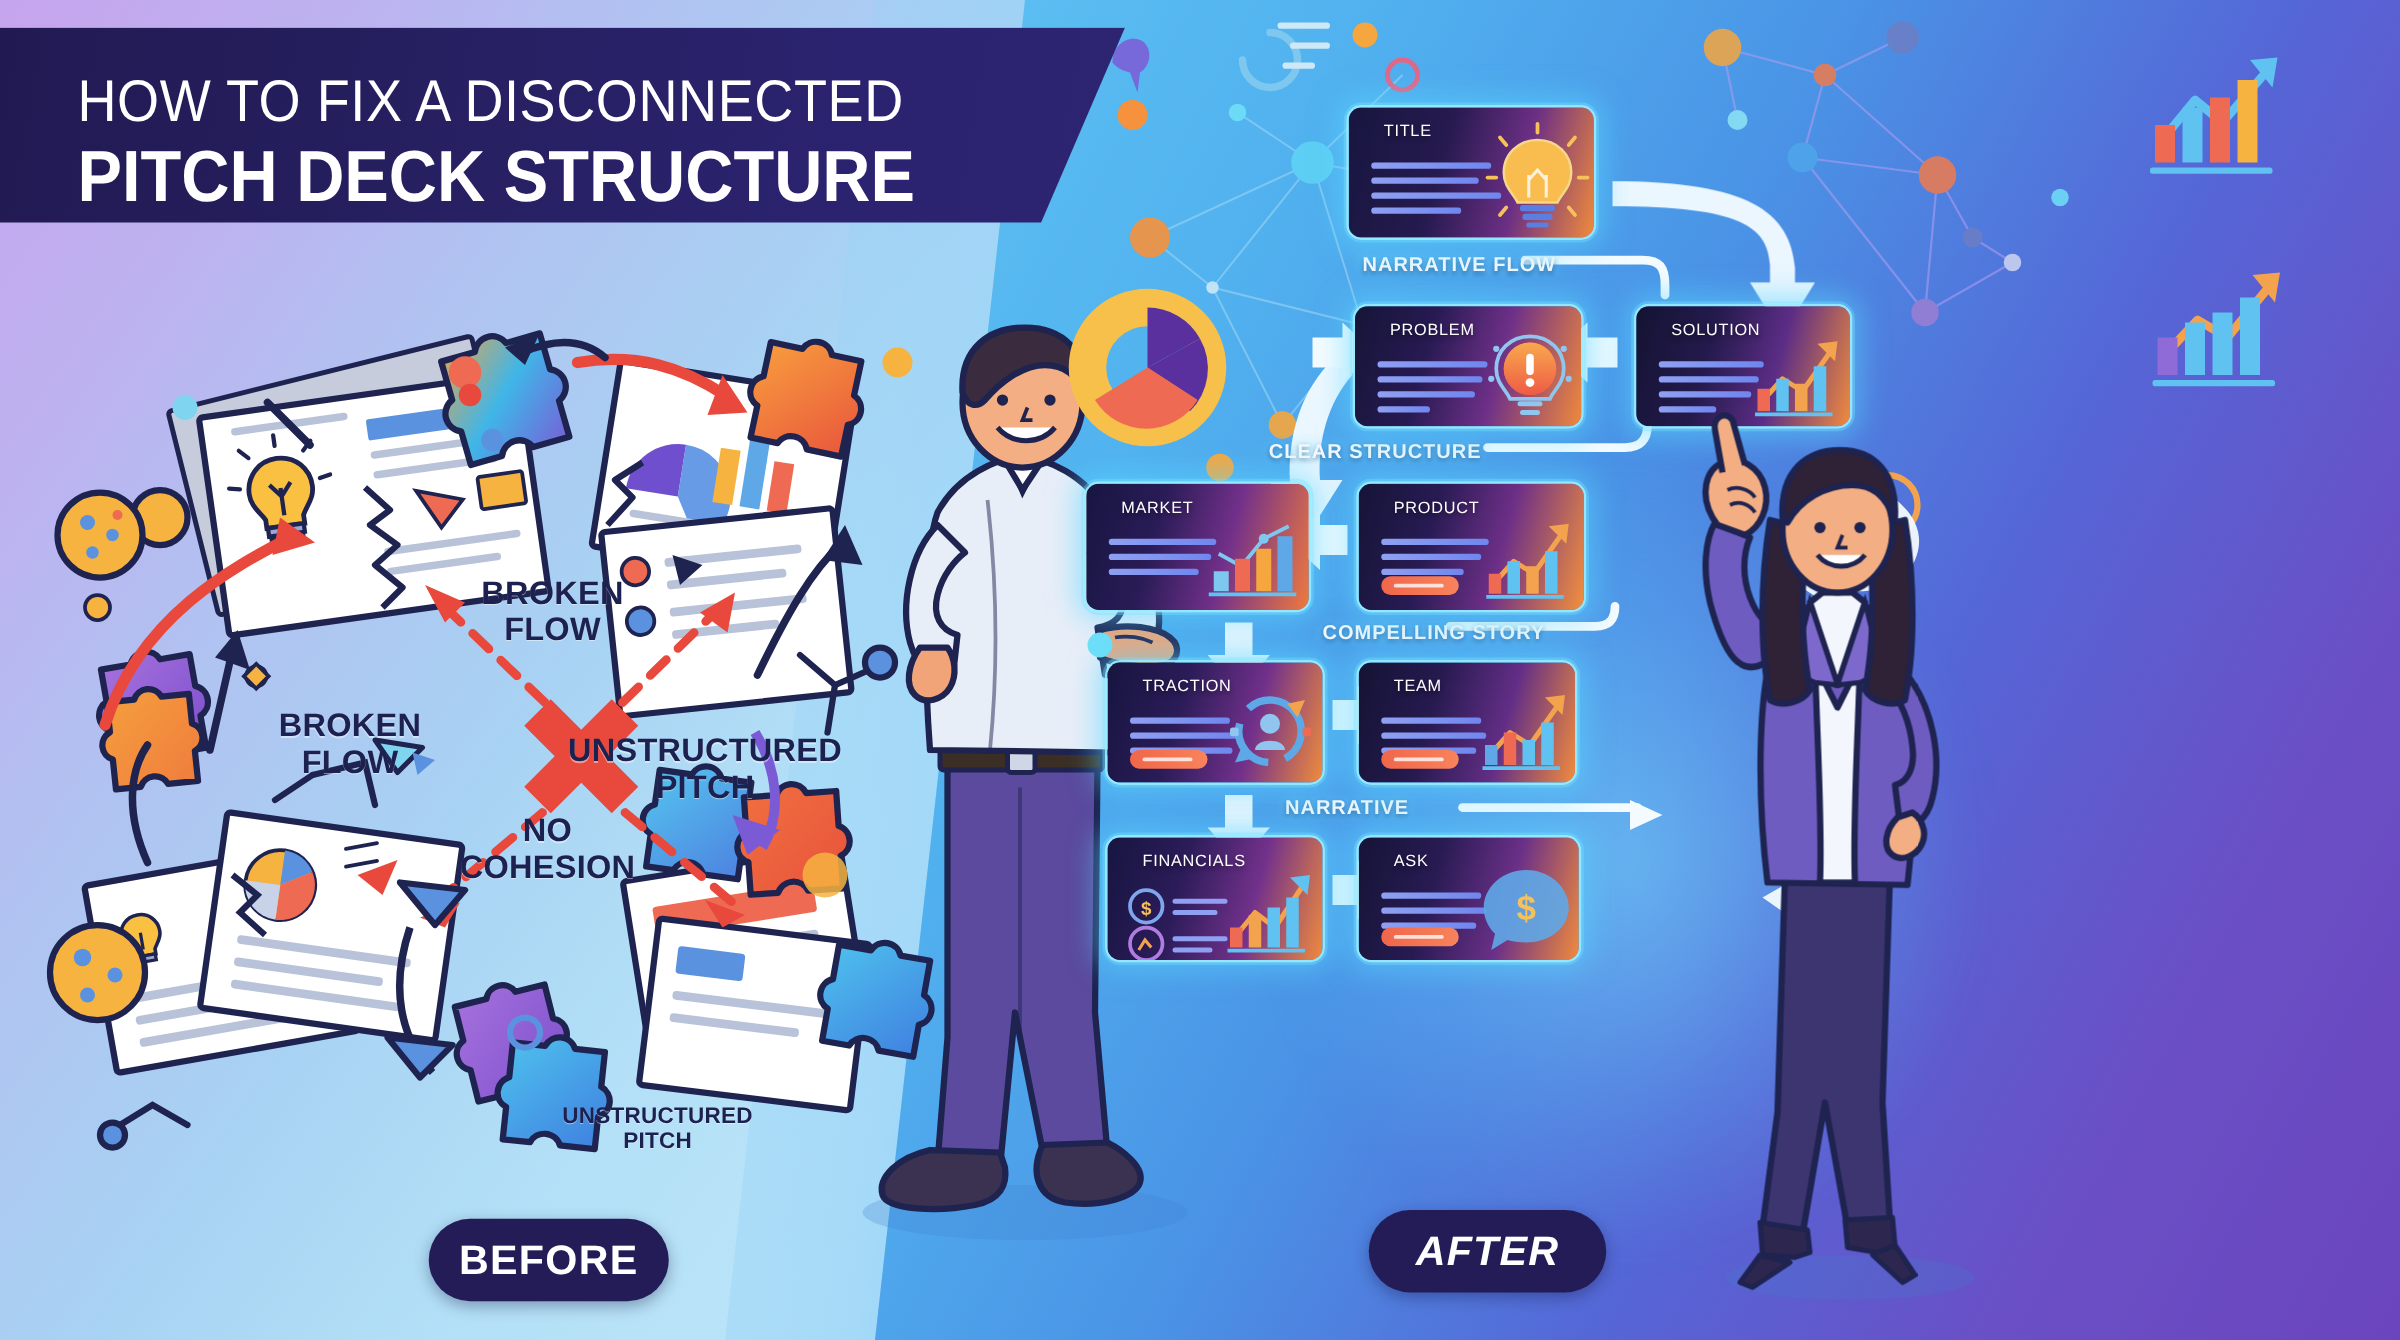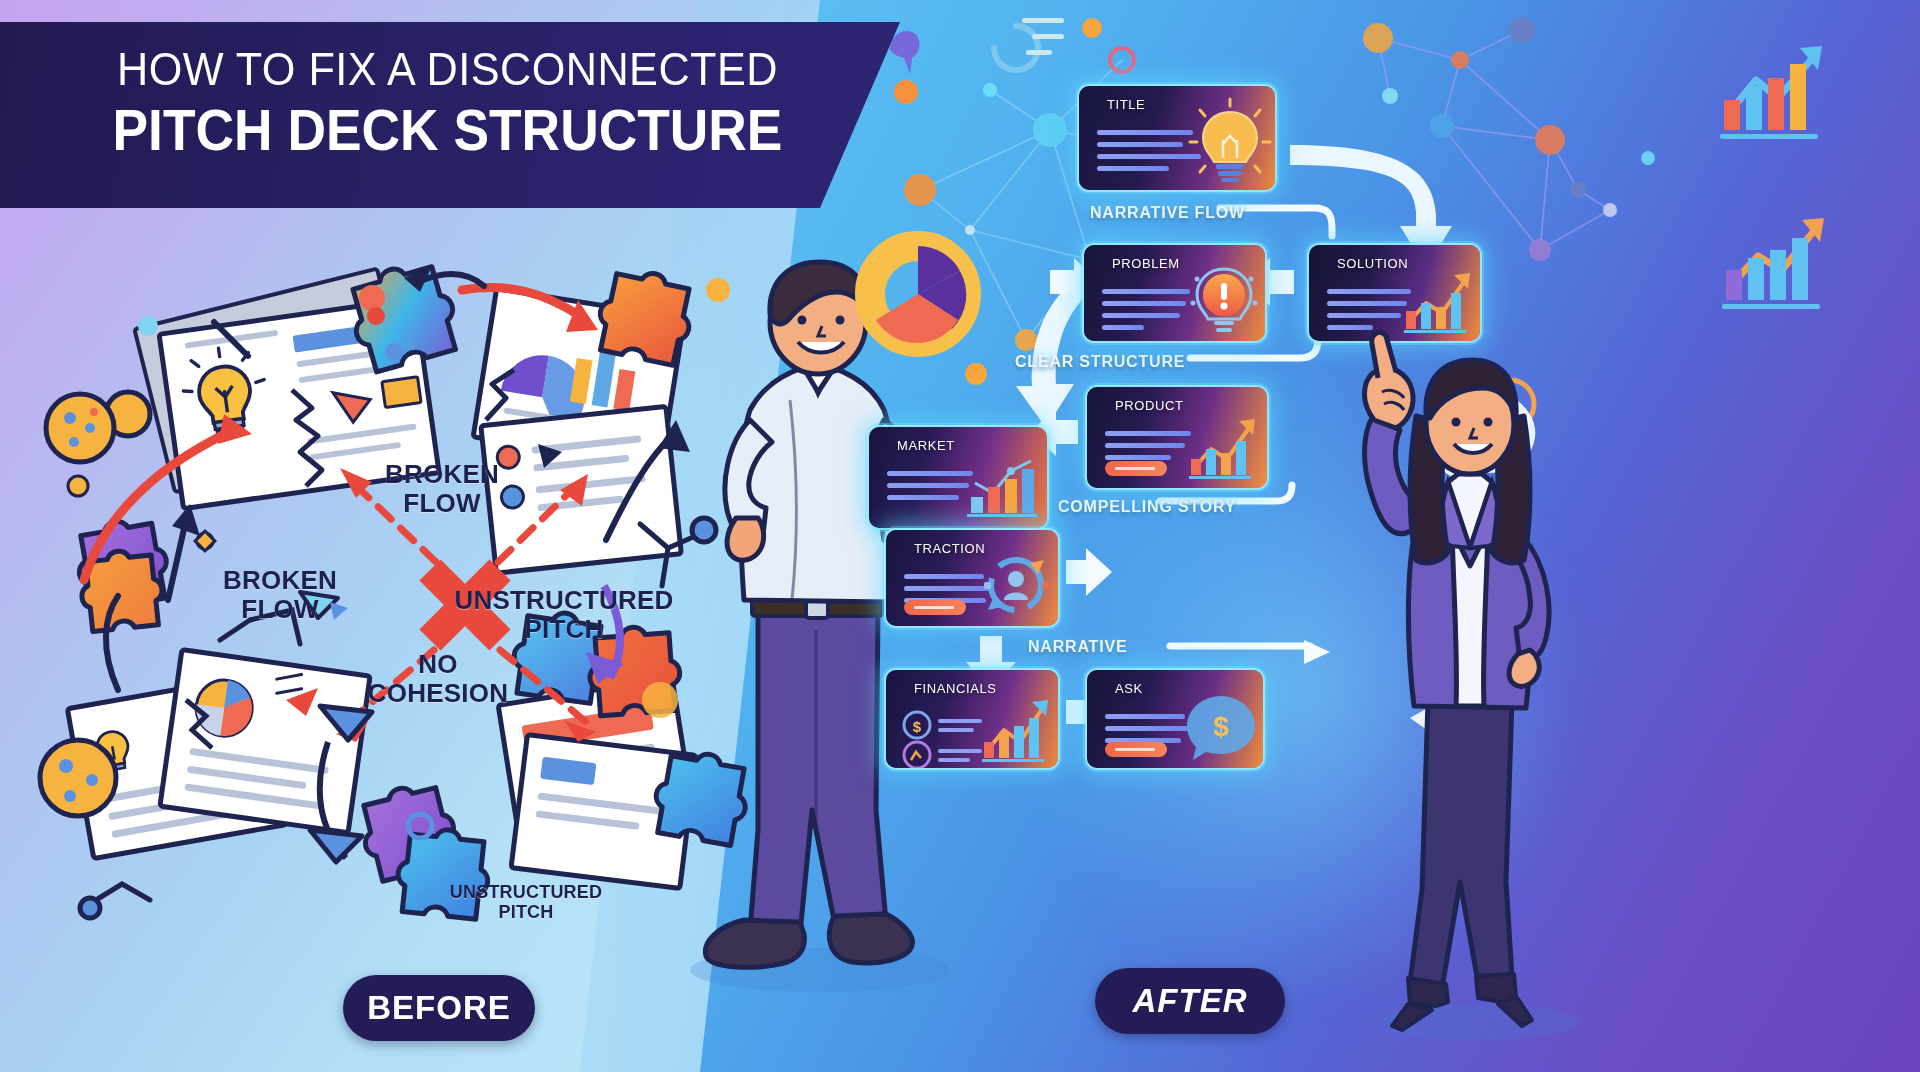--- a/index.html
+++ b/index.html
@@ -29,25 +29,24 @@
     clip-path:polygon(120px 0,1220px 0,1220px 1072px,0 1072px);
   }
   .right-glowfield{
     position:absolute;left:1020px;top:380px;width:560px;height:620px;
     background:radial-gradient(ellipse at center,rgba(120,225,255,.55) 0%,rgba(100,210,255,.22) 45%,rgba(80,190,250,0) 72%);
     filter:blur(16px);
   }
 
   
   .title-banner{
-    position:absolute;left:0;top:22px;width:900px;height:186px;
+    position:absolute;left:0;top:22px;width:900px;height:156px;
     background:linear-gradient(100deg,#211a52 0%,#272063 45%,#2b2370 78%,#2d2472 100%);
     clip-path:polygon(0 0,900px 0,820px 186px,0 186px);
-    padding:22px 0 0 62px;
-    text-align:center;
+    padding:34px 0 0 62px;
   }
   .title-l1{
     font-size:47px;font-weight:400;color:#fff;letter-spacing:.5px;
     line-height:1.05;white-space:nowrap;
     font-family:"Liberation Sans Narrow","Liberation Sans",sans-serif;
     transform:scaleX(.92);transform-origin:left center;
   }
   .title-l2{
     font-size:58px;font-weight:700;color:#fff;letter-spacing:0px;
     line-height:1.08;margin-top:6px;white-space:nowrap;
@@ -649,21 +648,21 @@
       <rect x="29" y="69" width="16" height="4" rx="2" fill="#8fc5ef"></rect>
       <g fill="#8fc5ef">
           <circle cx="10" cy="20" r="2.5"></circle>
           <circle cx="64" cy="20" r="2.5"></circle>
         <circle cx="6" cy="44" r="2.5"></circle>
           <circle cx="68" cy="44" r="2.5"></circle>
         </g>
     </svg>
   </div>
 
-  <div class="card" style="left:867px;top:385px;width:182px;height:105px;margin-top:40px;">
+  <div class="card" style="left:867px;top:385px;width:182px;height:105px;">
     <div class="card-bg" style="background:linear-gradient(105deg,#171541 0%,#2a1c57 32%,#72308a 62%,#ef7a3e 100%);"></div>
     <div class="card-title">MARKET</div>
     <div class="card-lines">
       <i style="width:86px"></i>
         <i style="width:82px"></i>
         <i style="width:72px"></i>
     </div>
     <svg class="abs" style="right:4px;top:26px" width="76" height="66">
       <path d="M8 30 L26 40 L44 18 L64 8" fill="none" stroke="#7ec8f0" stroke-width="3"></path>
       <circle cx="26" cy="40" r="4" fill="#7ec8f0"></circle>
@@ -709,20 +708,39 @@
       <circle cx="34" cy="33" r="25" fill="none" stroke="#5fa8e8" stroke-width="6" stroke-dasharray="44 14" transform="rotate(-40 34 33)"></circle>
       <path d="M48 11 L62 8 L56 22 Z" fill="#f3a24e"></path>
       <path d="M20 55 L6 58 L12 44 Z" fill="#5fa8e8"></path>
       <circle cx="34" cy="27" r="8" fill="#8fc5ef"></circle>
       <path d="M22 48 C22 38 46 38 46 48 Z" fill="#8fc5ef"></path>
       <rect x="2" y="30" width="7" height="7" rx="2" fill="#8fc5ef"></rect>
       <rect x="60" y="30" width="7" height="7" rx="2" fill="#ef6a52"></rect>
     </svg>
   </div>
 
+  <div class="card" style="left:1085px;top:528px;width:177px;height:100px;">
+    <div class="card-bg" style="background:linear-gradient(105deg,#141334 0%,#261a4f 34%,#632e86 66%,#f08b3d 100%);"></div>
+    <div class="card-title">TEAM</div>
+    <div class="card-lines">
+      <i style="width:80px"></i>
+        <i style="width:84px"></i>
+        <i style="width:76px"></i>
+    </div>
+    <div class="card-pill" style="top:70px;"></div>
+    <svg class="abs" style="right:4px;top:22px" width="70" height="66">
+      <path d="M4 54 L22 34 L38 44 L62 10" fill="none" stroke="#f3a24e" stroke-width="4" stroke-linejoin="round"></path>
+      <path d="M50 6 L66 4 L64 20 Z" fill="#f3a24e"></path>
+      <rect x="2" y="44" width="10" height="16" fill="#5fa8e8"></rect>
+      <rect x="17" y="34" width="10" height="26" fill="#ef6a52"></rect>
+      <rect x="32" y="40" width="10" height="20" fill="#5fc2f0"></rect>
+      <rect x="47" y="26" width="10" height="34" fill="#5fc2f0"></rect>
+      <rect x="0" y="61" width="62" height="3" fill="#5fc2f0"></rect>
+    </svg>
+  </div>
 
   <div class="card" style="left:884px;top:668px;width:176px;height:102px;">
     <div class="card-bg" style="background:linear-gradient(105deg,#171541 0%,#2c1c59 34%,#72318b 66%,#f08b3c 100%);"></div>
     <div class="card-title">FINANCIALS</div>
     <svg class="abs" style="left:16px;top:42px" width="92" height="56">
       <circle cx="15" cy="13" r="13" fill="none" stroke="#7ea6ee" stroke-width="3"></circle>
       <text x="15" y="20" font-size="15" font-weight="700" fill="#f6c05a" text-anchor="middle" font-family="Liberation Sans, sans-serif">$</text>
       <rect x="36" y="7" width="44" height="4" rx="2" fill="#8fa0f2"></rect>
       <rect x="36" y="16" width="36" height="4" rx="2" fill="#8fa0f2"></rect>
       <circle cx="15" cy="43" r="13" fill="none" stroke="#b07ce0" stroke-width="3"></circle>

